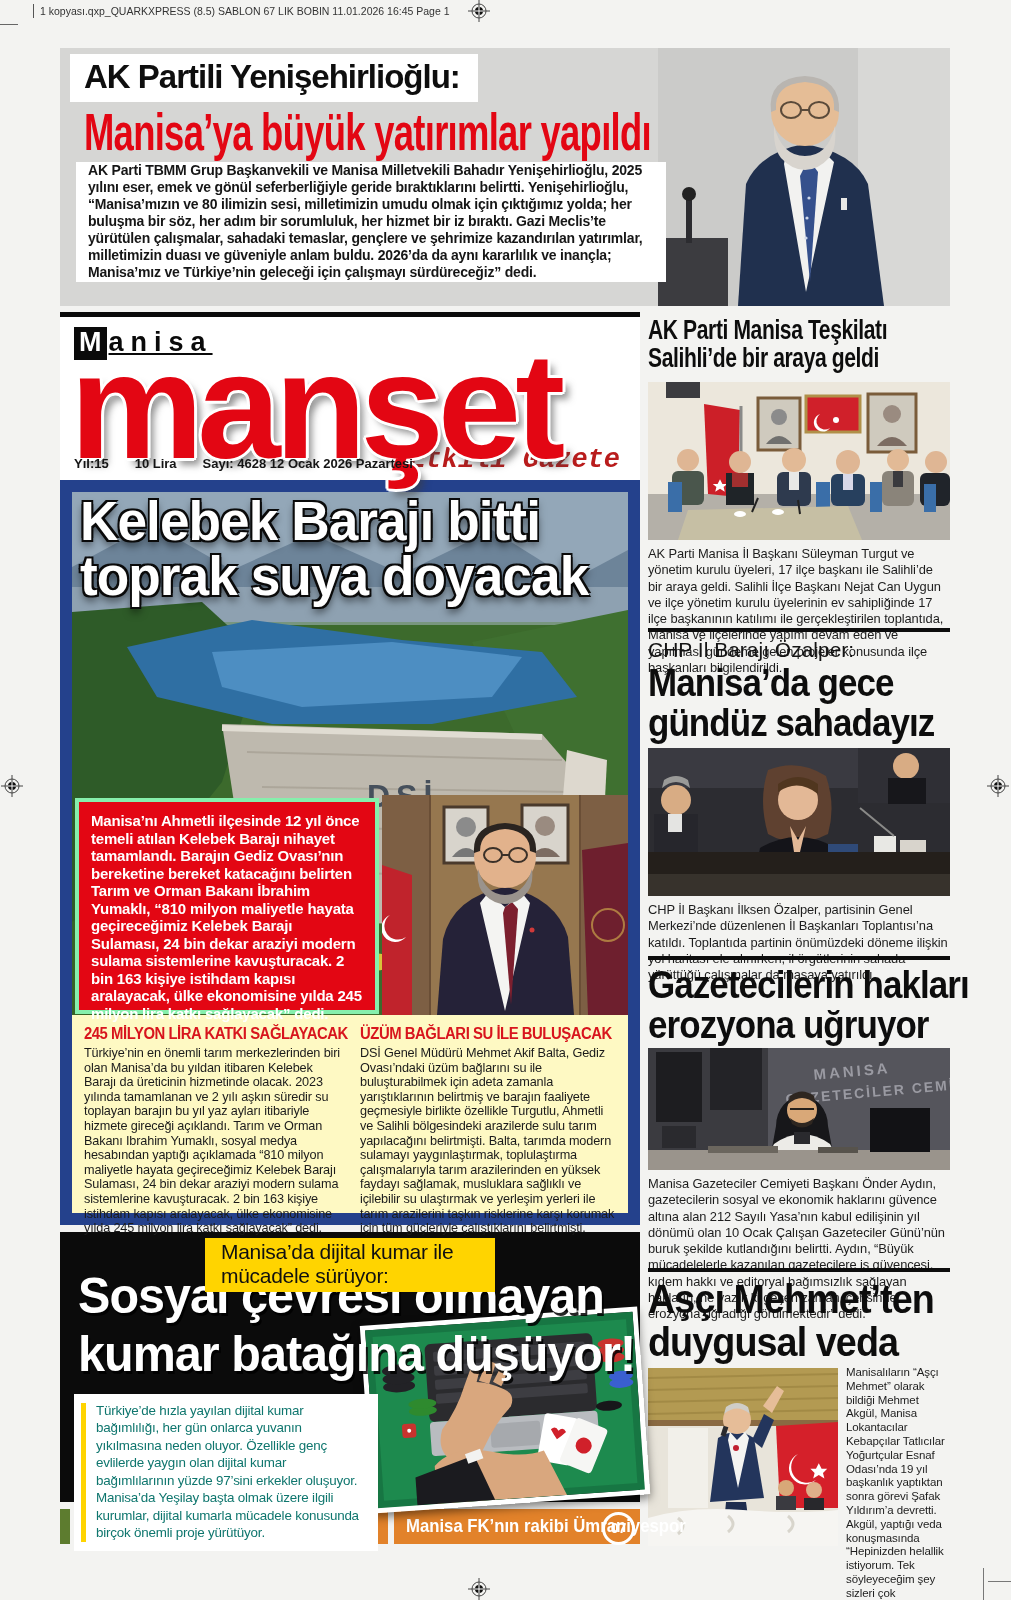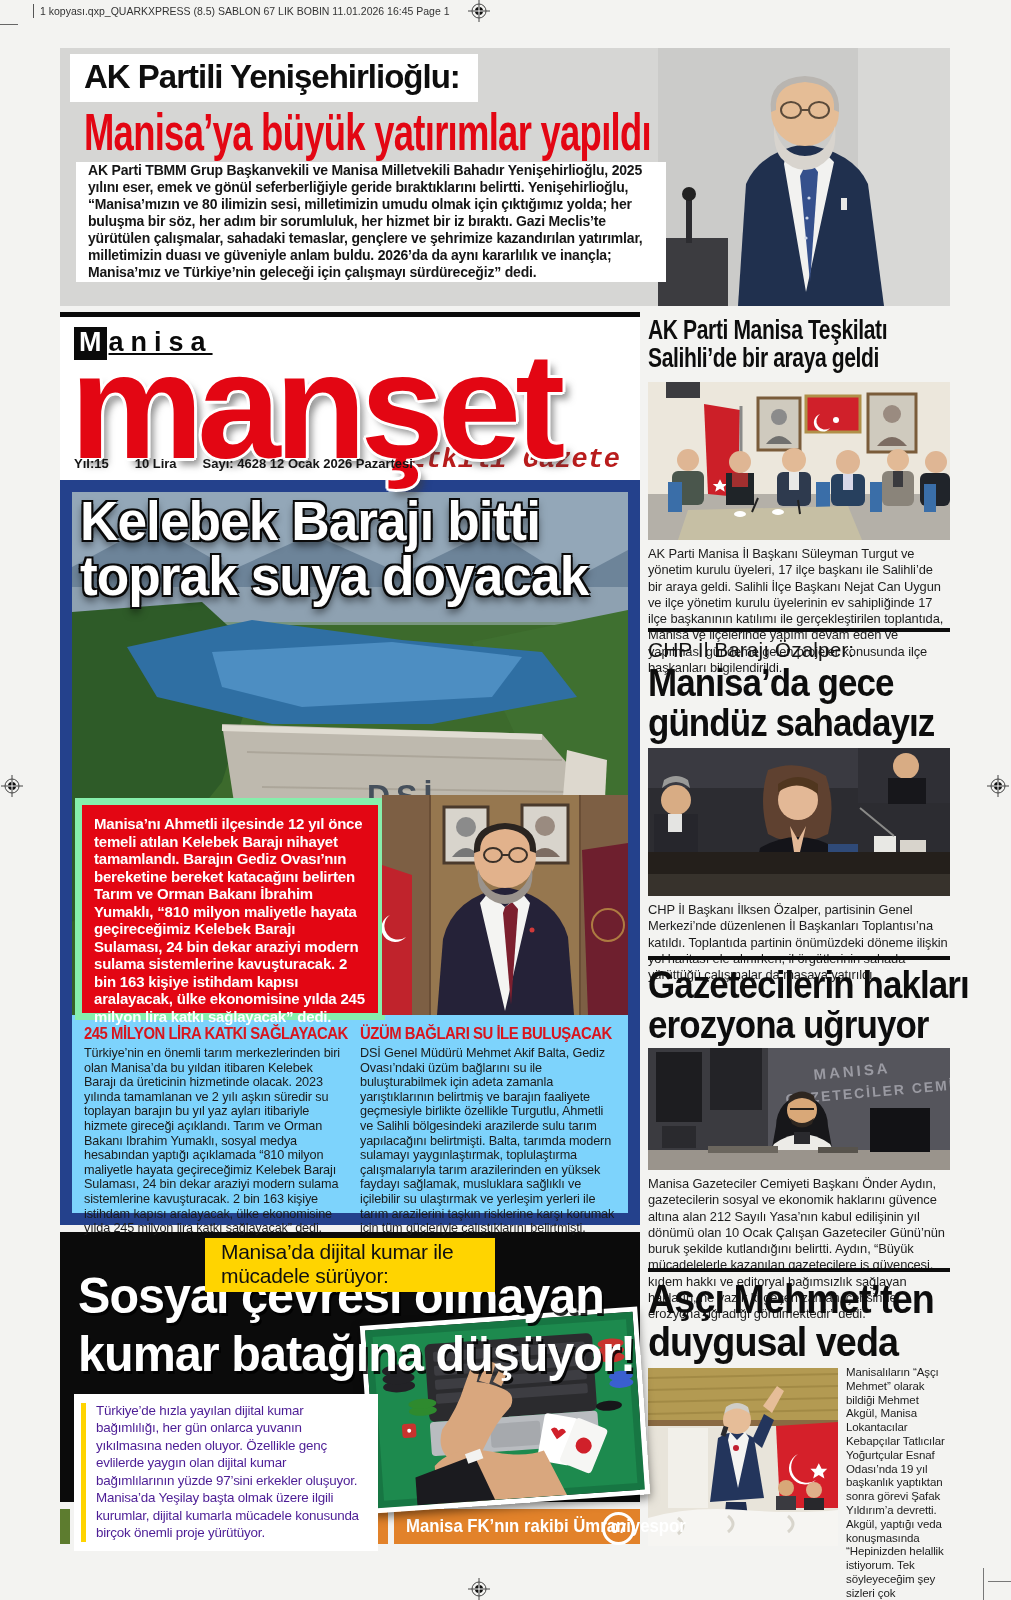--- a/index.html
+++ b/index.html
@@ -22,38 +22,38 @@
   .citylogo{left:14px;top:10px;font-weight:bold;font-size:27px;letter-spacing:7px;color:#0a0a0a;text-decoration:underline;}
   .citylogo .mbox{display:inline-block;background:#0a0a0a;color:#fff;padding:0 5px 2px 5px;margin-right:2px;letter-spacing:0;}
   .manset{left:10px;top:14px;font-size:150px;line-height:1;font-weight:bold;color:#e30613;letter-spacing:-6px;z-index:2;
     text-shadow:-3px 0 0 #fff,3px 0 0 #fff,0 -3px 0 #fff,0 3px 0 #fff,-2px -2px 0 #fff,2px 2px 0 #fff,-2px 2px 0 #fff,2px -2px 0 #fff,6px 7px 7px rgba(60,60,60,.55);}
   .mastinfo{left:14px;bottom:12px;z-index:3;font-size:13px;font-weight:bold;color:#141414;display:flex;gap:26px;}
   .slogan{right:20px;bottom:8px;z-index:1;font-family:Liberation Mono, monospace;font-style:italic;font-weight:bold;font-size:27px;color:#b91c1c;}
   
   .bluebox{left:60px;top:480px;width:580px;height:745px;background:#24418c;}
   .dam-hl{left:20px;top:14px;z-index:3;color:#fff;font-weight:bold;font-size:56px;line-height:.98;letter-spacing:-1px;
     text-shadow:2px 2px 0 #0a0a0a,-2px -2px 0 #0a0a0a,2px -2px 0 #0a0a0a,-2px 2px 0 #0a0a0a,0 5px 9px rgba(0,0,0,.65);}
-  .leadbox{left:15px;top:318px;width:272px;height:188px;background:#e30613;border:7px solid #86efac;padding:10px 12px;z-index:4;}
+  .leadbox{left:15px;top:318px;width:272px;height:188px;background:#e30613;border:4px solid #86efac;padding:10px 12px;z-index:4;}
   .leadtext{color:#fff;font-weight:bold;font-size:15px;line-height:1.17;letter-spacing:-0.2px;}
-  .colsarea{left:12px;top:535px;width:556px;height:198px;background:#7dd3fc;z-index:2;}
+  .colsarea{left:12px;top:535px;width:556px;height:198px;background:#fef9c3;z-index:2;}
   .colhead{color:#d8151d;font-weight:bold;font-size:16px;letter-spacing:-0.5px;}
   .colbody{font-size:12.7px;line-height:1.15;color:#1b1b1b;letter-spacing:-0.15px;margin-top:3px;}
   
   .rc-hl{color:#0d0d0d;font-weight:bold;}
   .divline{width:302px;height:4px;background:#0d0d0d;}
   .caption{font-size:12.9px;line-height:1.26;color:#1d1d1d;letter-spacing:-0.1px;}
   
   .blackbox{left:60px;top:1232px;width:580px;height:270px;background:#0b0b0b;}
   .yellowkicker{left:50%;transform:translateX(-50%);top:6px;background:#ffd400;padding:2px 16px 4px 16px;z-index:6;}
   .yellowkicker span{font-size:21px;color:#101010;letter-spacing:-0.3px;}
   .gamb-hl{left:18px;top:36px;z-index:5;color:#fff;font-weight:bold;font-size:50px;line-height:1.15;letter-spacing:-1px;
     text-shadow:2px 3px 0 rgba(0,0,0,.85);}
   .gamb-body{left:14px;top:162px;width:272px;background:#fff;padding:8px 10px 10px 22px;z-index:4;}
   .gamb-body .ybar{position:absolute;left:7px;top:9px;bottom:9px;width:5px;background:#ffd400;}
-  .gamb-body p{margin:0;font-size:13.4px;line-height:1.3;color:#4c1d95;letter-spacing:-0.2px;}
+  .gamb-body p{margin:0;font-size:13.4px;line-height:1.3;color:#0f766e;letter-spacing:-0.2px;}
   .gambphoto{left:306px;top:84px;width:268px;height:178px;transform:rotate(-4deg);border:5px solid #fff;z-index:3;box-shadow:0 4px 10px rgba(0,0,0,.5);}
   
   .teaser{top:1509px;height:35px;color:#fff;}
   .teaser .stripe{position:absolute;left:10px;top:0;width:6px;height:35px;background:#f3f3f1;}
   .teaser .tlabel{position:absolute;left:28px;top:0;line-height:34px;font-weight:bold;font-size:19px;}
   .teaser .pcircle{position:absolute;right:5px;top:3px;width:27px;height:27px;border:3px solid #fff;border-radius:50%;
       text-align:center;line-height:26px;font-weight:bold;font-size:14px;color:#fff;}
   .reg{position:absolute;width:22px;height:22px;}
   .cropv{width:1px;background:#777;}
   .croph{height:1px;background:#777;}

